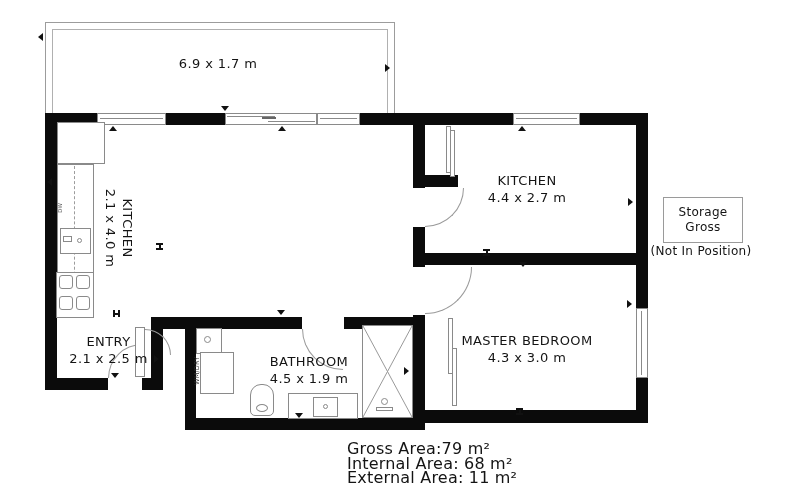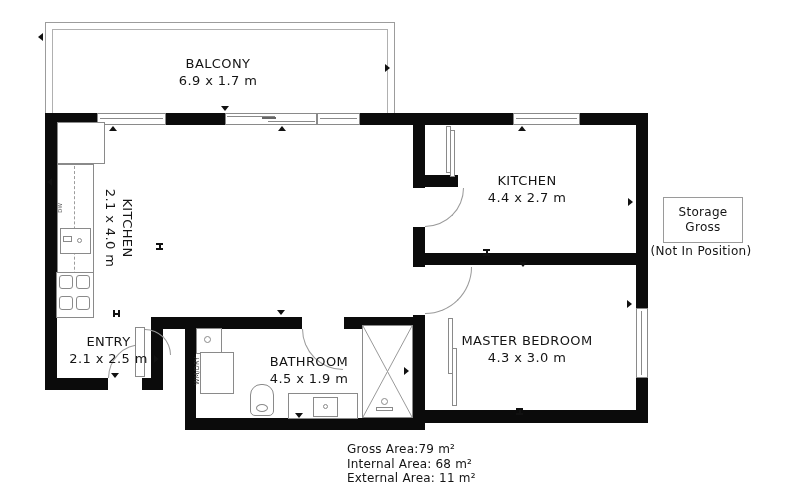--- a/index.html
+++ b/index.html
@@ -16,21 +16,21 @@
   .arc{position:absolute;box-sizing:border-box;background:transparent}
   .arc-tl{border-left:1px solid #999;border-top:1px solid #999;border-top-left-radius:100%}
   .arc-tr{border-right:1px solid #999;border-top:1px solid #999;border-top-right-radius:100%}
   .arc-bl{border-left:1px solid #999;border-bottom:1px solid #999;border-bottom-left-radius:100%}
   .arc-br{border-right:1px solid #999;border-bottom:1px solid #999;border-bottom-right-radius:100%}
   .label{position:absolute;text-align:center;font-size:13px;letter-spacing:.4px;line-height:17px;white-space:nowrap}
   .kitchen-label{display:flex;flex-direction:column;justify-content:center;transform:rotate(90deg)}
   .vtext{position:absolute;font-size:6.5px;letter-spacing:.2px;white-space:nowrap;
          transform:rotate(-90deg);text-align:center;color:#333}
   .tinytext{position:absolute;font-size:5.5px;white-space:nowrap;transform:rotate(-90deg);color:#555}
-  .areas{position:absolute;left:347px;top:442px;font-size:12px;line-height:14.5px;letter-spacing:.2px}
+  .areas{position:absolute;left:347px;top:442px;font-size:16px;line-height:14.5px;letter-spacing:.2px}
   .storage-box{position:absolute;left:663px;top:197px;width:78px;height:44px;border:1px solid #9a9a9a;
                display:flex;flex-direction:column;align-items:center;justify-content:center;
                font-size:12px;line-height:15px;letter-spacing:.3px}
   .storage-note{position:absolute;left:631px;top:244px;width:140px;text-align:center;font-size:12px;letter-spacing:.3px}
   .tri{position:absolute;width:0;height:0}
   .tri-up{border-left:4px solid transparent;border-right:4px solid transparent;border-bottom:5px solid #111}
   .tri-down{border-left:4px solid transparent;border-right:4px solid transparent;border-top:5px solid #111}
   .tri-left{border-top:4px solid transparent;border-bottom:4px solid transparent;border-right:5px solid #111}
   .tri-right{border-top:4px solid transparent;border-bottom:4px solid transparent;border-left:5px solid #111}
   .ibeam{position:absolute;width:7px;height:7px;border-top:2px solid #111;border-bottom:2px solid #111;box-sizing:border-box}
@@ -113,21 +113,20 @@
   </svg>
   <div class="dot" style="left:381px;top:398px;width:7px;height:7px"></div>
   <div class="fx" style="left:376px;top:407px;width:17px;height:4px"></div>
 
   <div class="fx" style="left:446px;top:126px;width:5px;height:47px"></div>
   <div class="fx" style="left:450px;top:130px;width:5px;height:47px"></div>
   <div class="fx" style="left:448px;top:318px;width:5px;height:56px"></div>
   <div class="fx" style="left:452px;top:348px;width:5px;height:58px"></div>
 
   <div class="label" style="left:118px;top:55px;width:200px">
-    <div>BALCONY</div>
     <div>6.9 x 1.7 m</div>
   </div>
   <div class="label kitchen-label" style="left:39px;top:186px;width:160px;height:84px">
     <div>KITCHEN</div>
     <div>2.1 x 4.0 m</div>
   </div>
   <div class="label" style="left:36px;top:333px;width:145px">
     <div>ENTRY</div>
     <div>2.1 x 2.5 m</div>
   </div>

